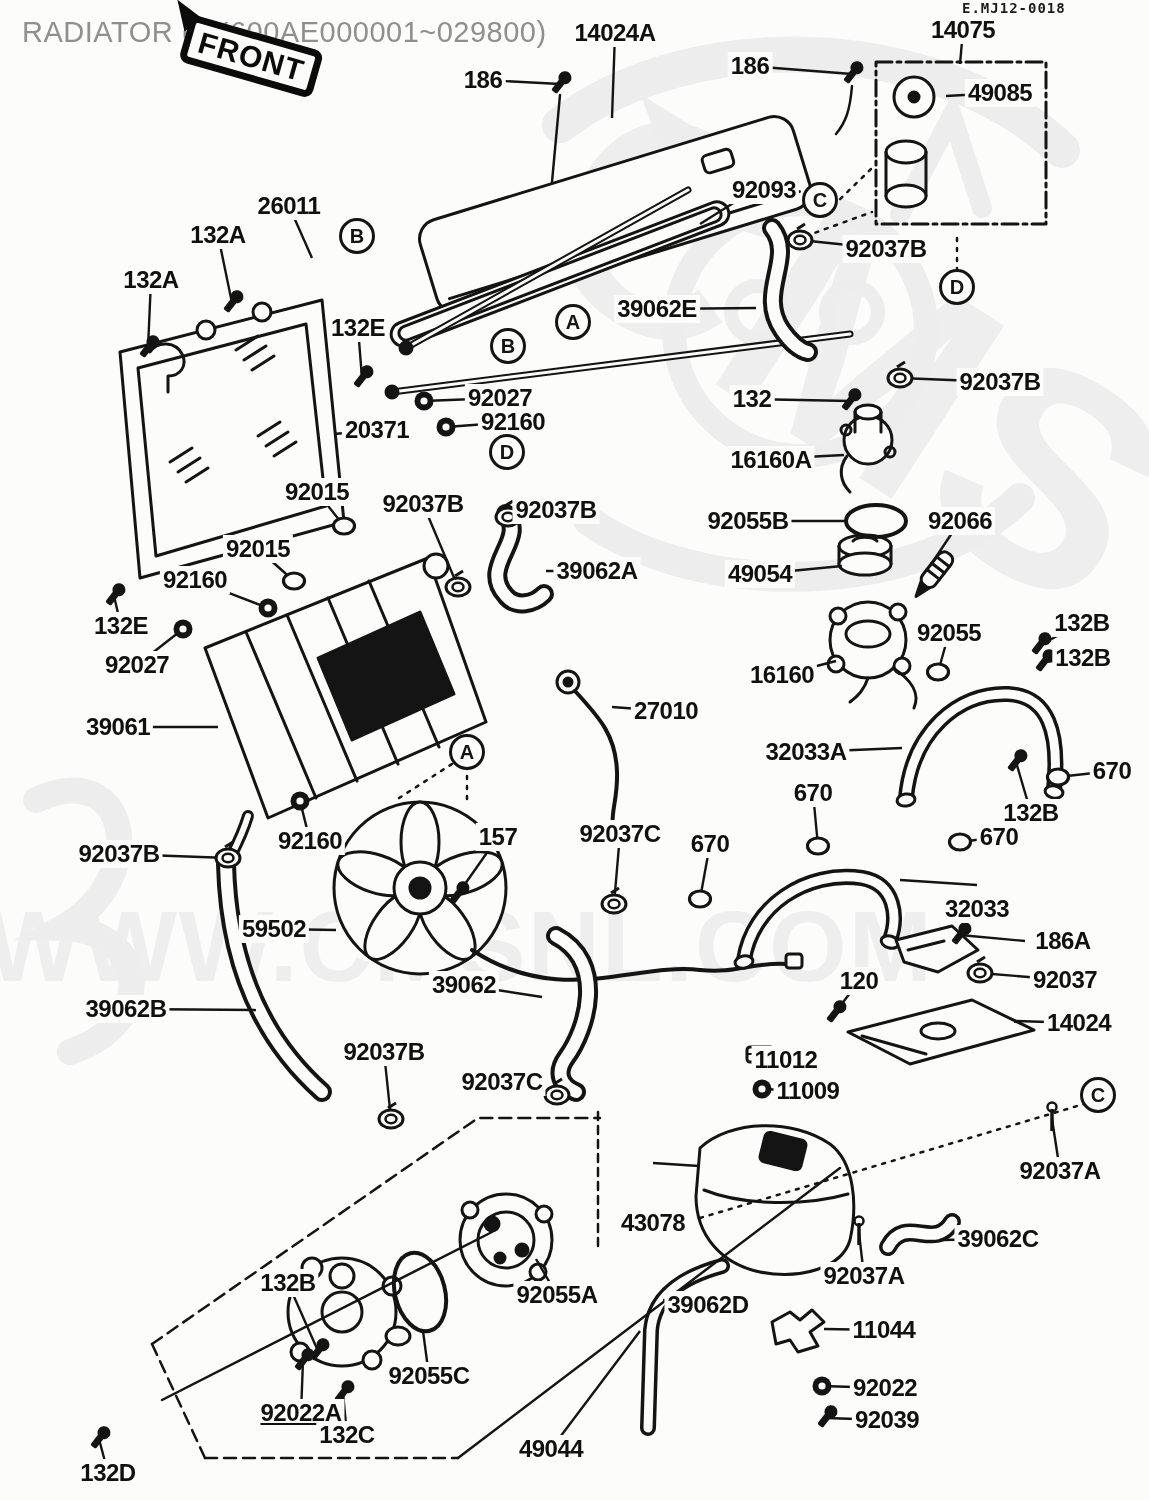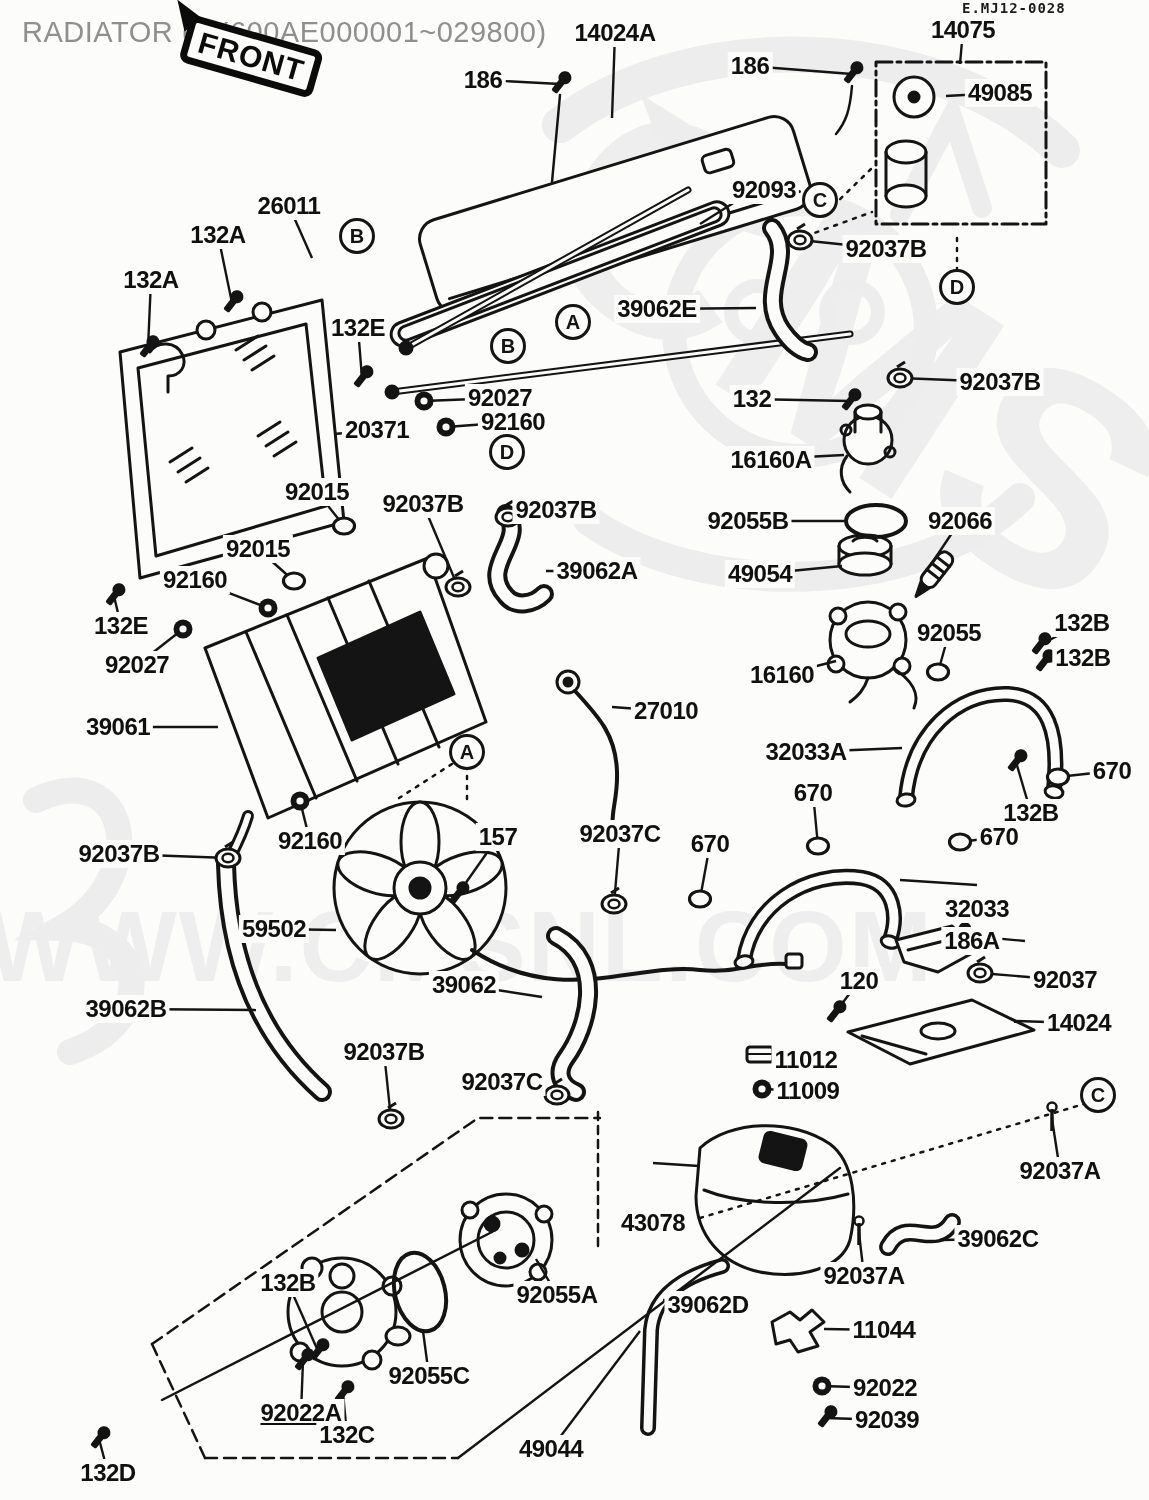--- a/index.html
+++ b/index.html
@@ -28,21 +28,21 @@
            display:flex;align-items:center;justify-content:center;z-index:4}
   .footer{position:absolute;left:575px;top:1447px;transform:translateX(-50%);font-size:43px;
           letter-spacing:-1px;white-space:nowrap;z-index:6;cursor:pointer}
 </style>
 </head>
 <body>
 
 <div class="page">
 
   <div class="title">RADIATOR (ZX600AE000001~029800)</div>
-  <div class="fiche">E.MJ12-0028</div>
+  <div class="fiche">E.MJ12-0018</div>
 
   <div class="front">
     <span class="arr"></span>
     <span class="box">FRONT</span>
   </div>
 
   <div class="wm-cms">CMS</div>
   <div class="wm-url">WWW.CMSNL.COM</div>
 
   <svg class="layer" id="art" width="1149" height="1500" viewBox="0 0 1149 1500">
@@ -523,25 +523,25 @@
       <div class="plabel" style="left: 310px; top: 841px;">92160</div>
       <div class="plabel" style="left: 498px; top: 837px;">157</div>
       <div class="plabel" style="left: 620px; top: 834px;">92037C</div>
       <div class="plabel" style="left: 710px; top: 844px;">670</div>
       <div class="plabel" style="left: 806px; top: 752px;">32033A</div>
       <div class="plabel" style="left: 813px; top: 793px;">670</div>
       <div class="plabel" style="left: 1112px; top: 771px;">670</div>
       <div class="plabel" style="left: 1031px; top: 813px;">132B</div>
       <div class="plabel" style="left: 999px; top: 837px;">670</div>
       <div class="plabel" style="left: 977px; top: 885px; margin-top: 24px;">32033</div>
-      <div class="plabel" style="left: 972px; top: 941px;">186A</div>
+      <div class="plabel" style="left: 1063px; top: 941px;">186A</div>
       <div class="plabel" style="left: 1065px; top: 980px;">92037</div>
       <div class="plabel" style="left: 1079px; top: 1023px;">14024</div>
       <div class="plabel" style="left: 859px; top: 981px;">120</div>
-      <div class="plabel" style="left: 806px; top: 1060px; text-align: right;">11012</div>
+      <div class="plabel" style="left: 786px; top: 1060px; text-align: right;">11012</div>
       <div class="plabel" style="left: 808px; top: 1091px;">11009</div>
       <div class="plabel" style="left: 274px; top: 929px;">59502</div>
       <div class="plabel" style="left: 464px; top: 985px;">39062</div>
       <div class="plabel" style="left: 126px; top: 1009px;">39062B</div>
       <div class="plabel" style="left: 384px; top: 1052px;">92037B</div>
       <div class="plabel" style="left: 502px; top: 1082px;">92037C</div>
       <div class="plabel" style="left: 653px; top: 1223px;">43078</div>
       <div class="plabel" style="left: 1060px; top: 1171px;">92037A</div>
       <div class="plabel" style="left: 998px; top: 1239px;">39062C</div>
       <div class="plabel" style="left: 864px; top: 1276px;">92037A</div>

